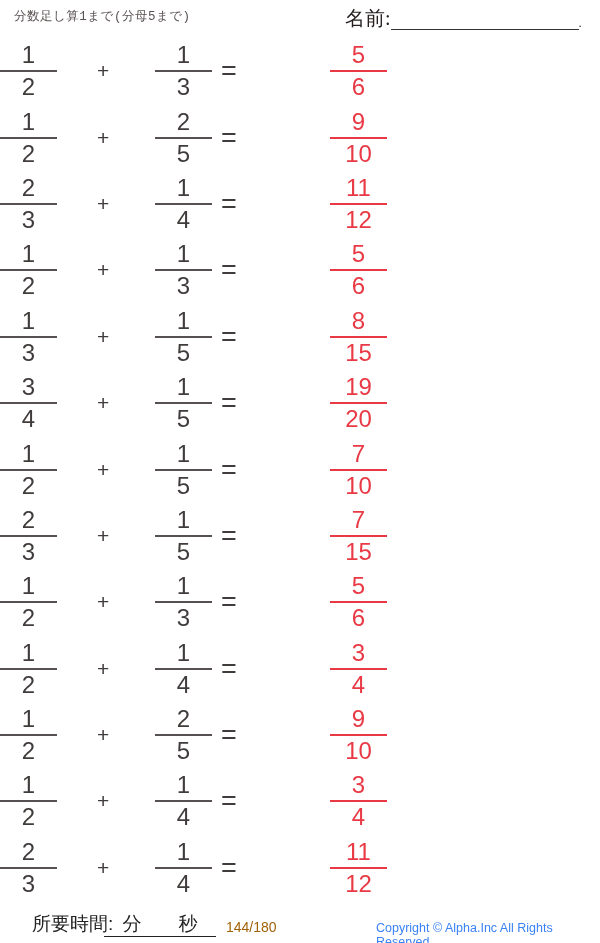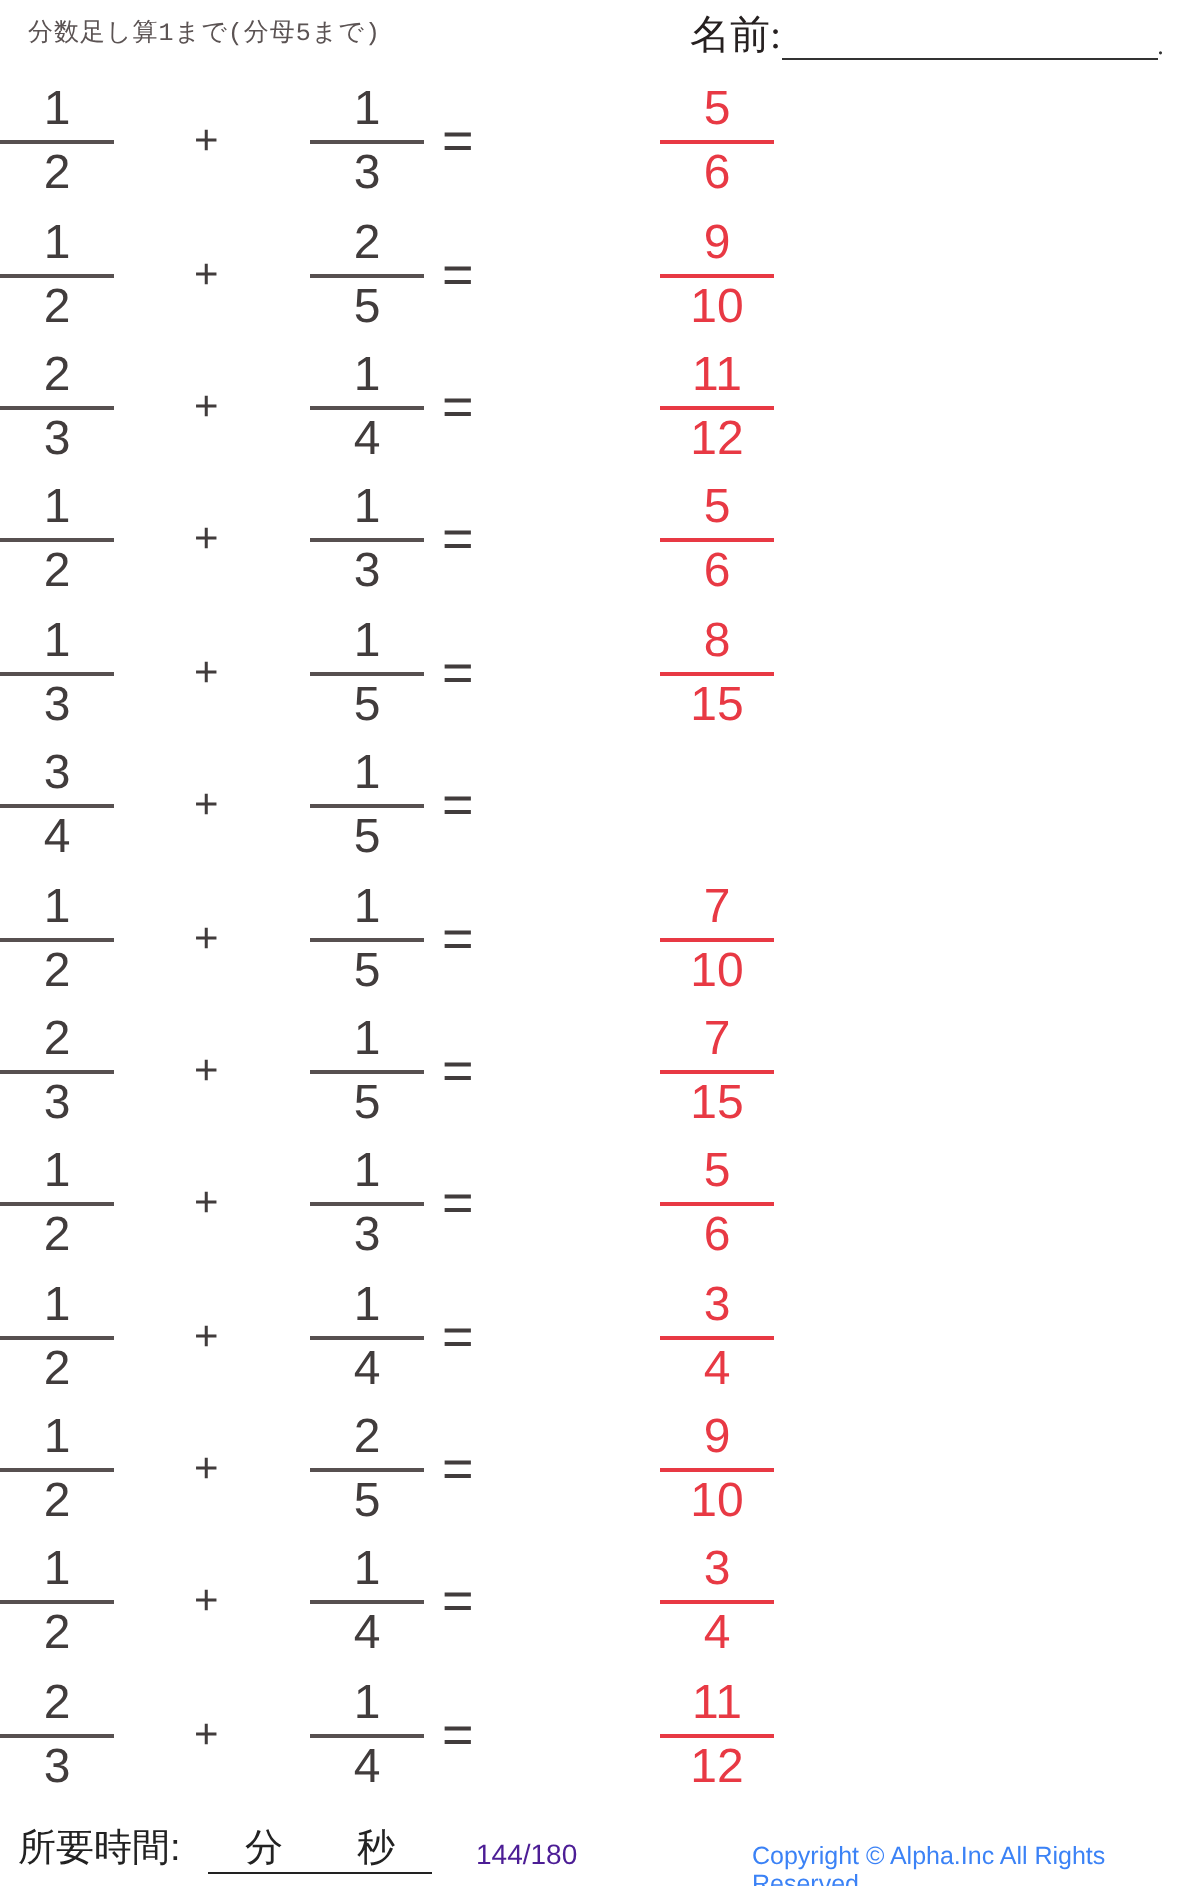--- a/index.html
+++ b/index.html
@@ -50,33 +50,33 @@
 
   .op {
     position: absolute; top: 50%; transform: translateY(-50%);
     color: #413c3c;
   }
   .plus { left: 97px; font-size: 21px; }
   .eq { left: 221px; font-size: 27px; }
 
   
   .time-label {
-    position: absolute; top: 911px; left: 9px;
+    position: absolute; top: 911px; left: 32px;
     font-size: 19px; color: #222;
   }
   .time-line {
     position: absolute; top: 911px; left: 104px;
     width: 112px; height: 25px;
     border-bottom: 1.5px solid #222;
     display: flex; justify-content: space-around; align-items: flex-start;
     font-size: 19px; color: #222;
   }
   .page-counter {
-    position: absolute; top: 919px; left: 238px;
-    font-size: 14px; color: #4c1d95;
+    position: absolute; top: 919px; left: 226px;
+    font-size: 14px; color: #a16207;
   }
   .copyright {
     position: absolute; top: 921px; left: 337px;
     font-size: 12.5px; color: #3b82f6; margin-left: 39px;
   }
 </style>
 </head>
 <body>
 
 <div class="ws-title">分数足し算1まで(分母5まで)</div>
@@ -195,20 +195,25 @@
       <span class="bar"></span>
       <span class="dnm">4</span>
     </div>
     <span class="op plus">+</span>
     <div class="frac f2">
       <span class="nmr">1</span>
       <span class="bar"></span>
       <span class="dnm">5</span>
     </div>
     <span class="op eq">=</span>
+    <div class="frac ans">
+      <span class="nmr">19</span>
+      <span class="bar"></span>
+      <span class="dnm">20</span>
+    </div>
   </div>
 
   <div class="row">
     <div class="frac f1">
       <span class="nmr">1</span>
       <span class="bar"></span>
       <span class="dnm">2</span>
     </div>
     <span class="op plus">+</span>
     <div class="frac f2">

